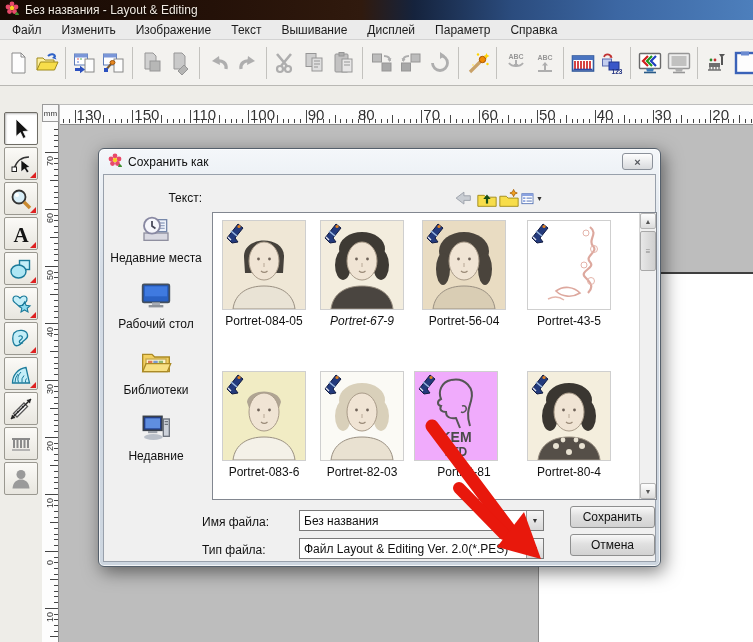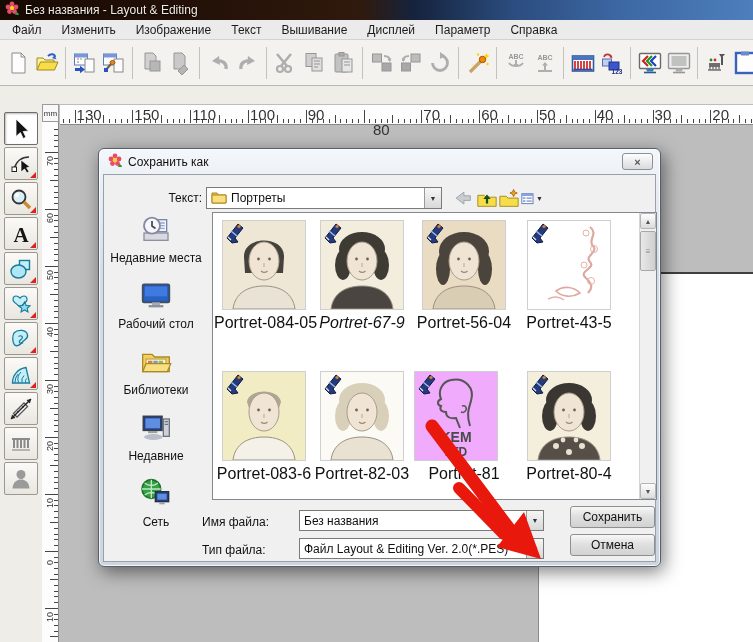--- a/index.html
+++ b/index.html
@@ -64,21 +64,21 @@
     font-size:7px;color:#333;flex:0 0 auto;}
   .navbtn{position:absolute;top:13px;width:22px;height:21px;display:flex;align-items:center;justify-content:center;}
   .places{position:absolute;left:2px;top:38px;width:100px;}
   .place{display:flex;flex-direction:column;align-items:center;margin-bottom:14px;}
   .place .plabel{font-size:12px;color:#111;text-align:center;line-height:13px;margin-top:3px;}
   .listbox{position:absolute;left:108px;top:37px;width:445px;height:288px;background:#fff;
     border:1px solid #828790;overflow:hidden;}
   .thumb{position:absolute;width:84px;height:90px;border:1px solid #cfcfcf;}
   .thumb svg{position:absolute;left:0;top:0;}
   .pesov{position:absolute;right:-3px;bottom:-3px;}
-  .flabel{position:absolute;width:100px;text-align:center;font-size:16px;color:#111;white-space:nowrap;}
+  .flabel{position:absolute;width:100px;text-align:center;font-size:12px;color:#111;white-space:nowrap;}
   .sbar{position:absolute;right:0;top:0;width:17px;height:100%;background:#f0f0f0;border-left:1px solid #d5d5d5;}
   .sbtn{position:absolute;left:0;width:16px;height:16px;background:linear-gradient(#fdfdfd,#dcdcdc);
     border:1px solid #b5b5b5;border-radius:2px;font-size:7px;color:#555;display:flex;align-items:center;justify-content:center;}
   .sthumb{position:absolute;left:0;top:18px;width:16px;height:40px;background:linear-gradient(90deg,#e8e8e8,#cfcfcf);
     border:1px solid #a8a8a8;border-radius:2px;display:flex;align-items:center;justify-content:center;
     font-size:8px;color:#888;letter-spacing:0;}
   .btn{position:absolute;width:85px;height:22px;border:1px solid #8e8f8f;border-radius:3px;
     background:linear-gradient(#f8f8f8,#e0e0e0 45%,#d2d2d2);font-size:12px;color:#111;
     display:flex;align-items:center;justify-content:center;}
   .arrowsvg{position:absolute;left:0;top:0;z-index:30;pointer-events:none;}
@@ -500,21 +500,21 @@
       <div class="tick-h" style="left: 667.7px; height: 4.5px;"></div>
       <div class="tick-h" style="left: 673.48px; height: 4.5px;"></div>
       <div class="tick-h" style="left: 679.26px; height: 8px;"></div>
       <div class="tick-h" style="left: 685.04px; height: 4.5px;"></div>
       <div class="tick-h" style="left: 690.82px; height: 4.5px;"></div>
       <div class="lab-h" style="left: 16.56px;">130</div>
       <div class="lab-h" style="left: 74.36px;">150</div>
       <div class="lab-h" style="left: 132.16px;">110</div>
       <div class="lab-h" style="left: 189.96px;">100</div>
       <div class="lab-h" style="left: 247.76px;">90</div>
-      <div class="lab-h" style="left: 313px; margin-top: 15px;">80</div>
+      <div class="lab-h" style="left: 298px;">80</div>
       <div class="lab-h" style="left: 363.36px;">70</div>
       <div class="lab-h" style="left: 421.16px;">60</div>
       <div class="lab-h" style="left: 478.96px;">50</div>
       <div class="lab-h" style="left: 536.76px;">40</div>
       <div class="lab-h" style="left: 594.56px;">30</div>
       <div class="lab-h" style="left: 652.36px;">20</div>
     </div>
   <div class="vruler" id="vruler">
       <div class="tick-v" style="top: 7px; width: 4.5px;"></div>
       <div class="tick-v" style="top: 12.7px; width: 4.5px;"></div>
@@ -628,28 +628,20 @@
             <circle cx="7" cy="7" r="2.2" fill="#f8d020"></circle>
             <path d="M11 11c2 0 3 2 3 3h-4z" fill="#3f8f2f"></path>
           </svg></span>
       <span class="dlg-title">Сохранить как</span>
     </div>
     <div class="dlg-close">×</div>
 
     <div class="dlg-face">
 
       <div class="lbl" style="left:54px;top:16px;width:44px;text-align:right;">Текст:</div>
-      <div class="combo" style="left:102px;top:12px;width:236px;">
-        <span><svg width="16" height="14" viewBox="0 0 16 14">
-              <path d="M1 3h5l1.5 2H15v8H1z" fill="#f6c94a" stroke="#a9861e"></path>
-              <path d="M1 5h14v8H1z" fill="#fadf7e" stroke="#a9861e"></path>
-            </svg></span>
-        <span class="val">Портреты</span>
-        <span class="drop">▼</span>
-      </div>
       <div id="navicons">
           <div class="navbtn" style="left: 348px;">
             <svg width="22" height="22" viewBox="0 0 24 24">
               <path d="M13 4.5L4.5 11l8.5 6.5v-4h7v-5h-7z" fill="#c9cdd3" stroke="#9aa0a8"></path>
             </svg>
           </div>
           <div class="navbtn" style="left: 372px;">
             <svg width="22" height="22" viewBox="0 0 24 24">
               <path d="M2 20V8h7l2 2h11v10z" fill="#f7dd4a" stroke="#a08a1a"></path>
               <path d="M12 17v-6" stroke="#174f17" stroke-width="2.4"></path>
@@ -709,30 +701,20 @@
           <div class="place">
             <span><svg width="34" height="32" viewBox="0 0 24 24">
                 <rect x="2.5" y="4" width="14" height="10.5" fill="#223f8e" stroke="#39404a" stroke-width="1.2"></rect>
                 <rect x="4" y="5.5" width="11" height="7.5" fill="#5f8ee0"></rect>
                 <rect x="17.5" y="6" width="4.5" height="13" fill="#cdd2da" stroke="#6e747e"></rect>
                 <path d="M18.5 8h2.5M18.5 10h2.5" stroke="#6e747e"></path>
                 <rect x="6" y="15" width="7" height="1.6" fill="#9aa0a8"></rect>
                 <ellipse cx="10" cy="19.5" rx="7" ry="2.2" fill="#b9bfc8"></ellipse>
               </svg></span>
             <div class="plabel">Недавние</div>
-          </div>
-          <div class="place">
-            <span><svg width="34" height="32" viewBox="0 0 24 24">
-                <circle cx="8.5" cy="9" r="7" fill="#33a043" stroke="#1d7029" stroke-width="1.2"></circle>
-                <path d="M8.5 2v14M1.5 9h14M3.5 4.5c3 2.5 7 2.5 10 0M3.5 13.5c3-2.5 7-2.5 10 0" stroke="#bfe8c2" fill="none"></path>
-                <rect x="11.5" y="11" width="10" height="7.5" fill="#223f8e" stroke="#2a3038"></rect>
-                <rect x="13" y="12.5" width="7" height="4.5" fill="#5f8ee0"></rect>
-                <rect x="14.5" y="19" width="4" height="1.5" fill="#9aa0a8"></rect>
-              </svg></span>
-            <div class="plabel">Сеть</div>
           </div>
         </div>
 
       <div class="listbox" id="listbox">
         <div class="sbar">
           <div class="sbtn" style="top:0;">▲</div>
           <div class="sthumb">≡</div>
           <div class="sbtn" style="bottom:0;">▼</div>
         </div>
       <div class="thumb" style="left: 9px; top: 7px; background: rgb(239, 231, 214);">

